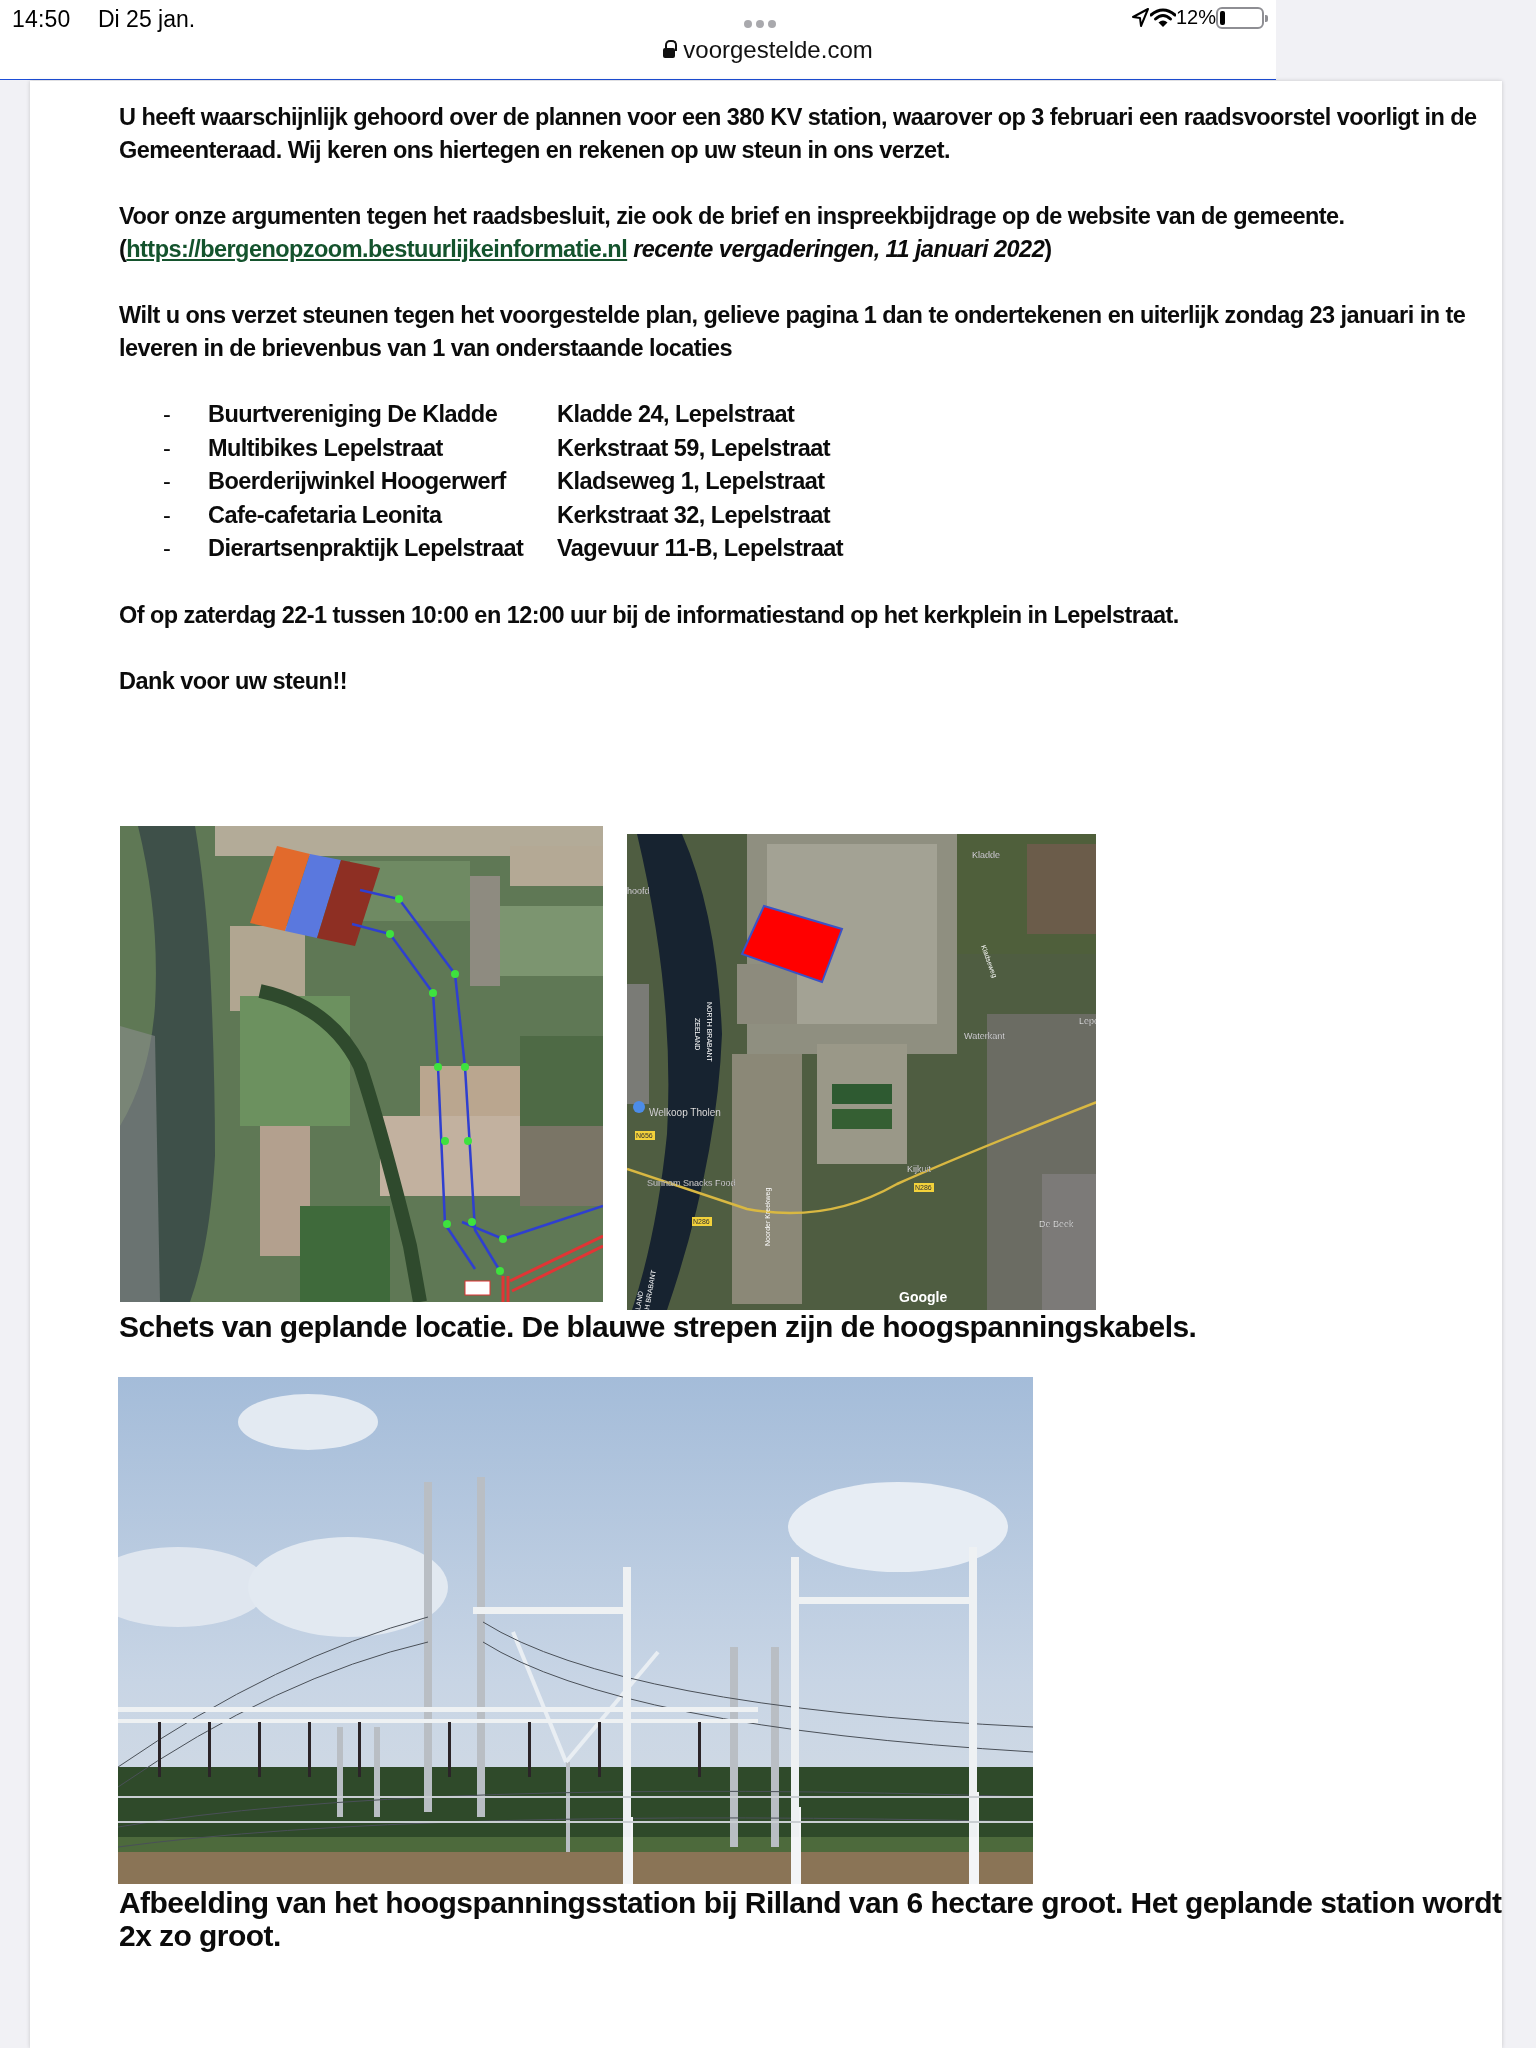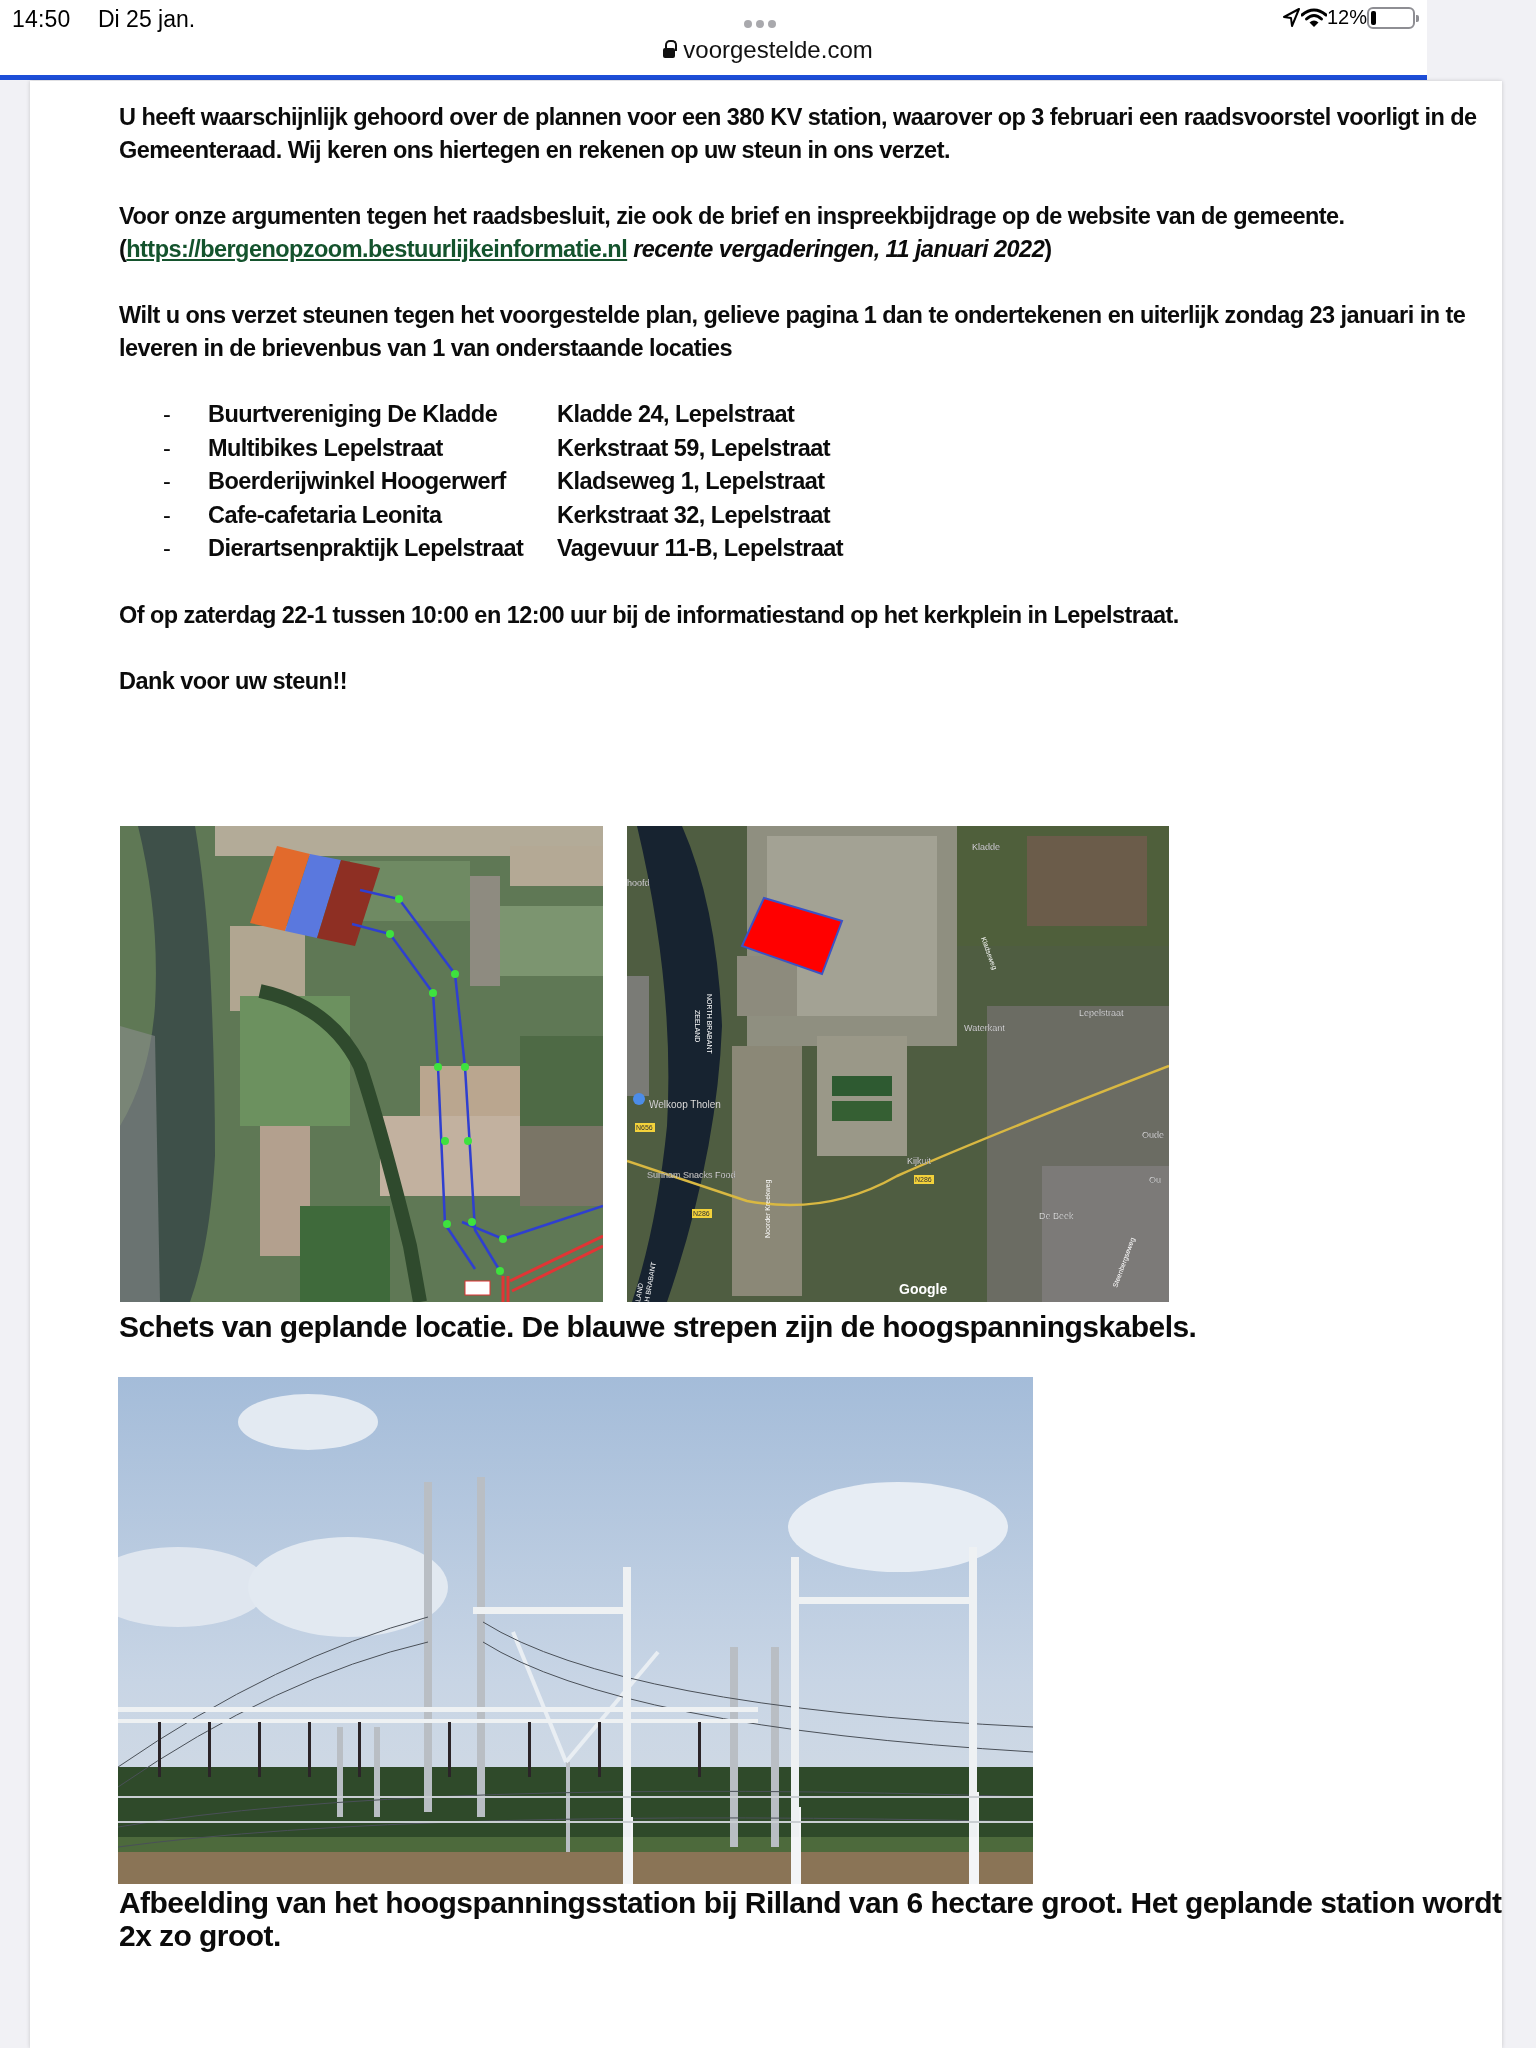--- a/index.html
+++ b/index.html
@@ -1,20 +1,20 @@
 <!DOCTYPE html>
 <html><head>
 <meta charset="utf-8">
 <style>
   * { box-sizing: border-box; margin: 0; padding: 0; }
   html, body { width: 1536px; height: 2048px; overflow: hidden; background: #f1f1f5; }
   body { font-family: "Liberation Sans", sans-serif; position: relative; }
 
   
-  .statusbar { position: absolute; left: 0; top: 0; width: 1427px; height: 80px; background: #ffffff; border-bottom: 5px solid #1d4ed8; }
+  .statusbar { position: absolute; left: 0; top: 0; width: 1276px; height: 80px; background: #ffffff; border-bottom: 1px solid #1d4ed8; }
   .sb-time { position: absolute; left: 12px; top: 6px; font-size: 23px; color: #000; letter-spacing: 0.2px; }
   .sb-date { position: absolute; left: 98px; top: 6px; font-size: 23px; color: #000; }
   .sb-dots { position: absolute; left: 744px; top: 20px; display: flex; gap: 4px; }
   .sb-dots span { width: 8px; height: 8px; border-radius: 50%; background: #a9a9ad; display: block; }
   .sb-url { position: absolute; left: 0; top: 36px; width: 1536px; text-align: center; font-size: 24px; color: #111; }
   .sb-url .lock { display: inline-block; width: 12px; height: 14px; position: relative; margin-right: 8px; vertical-align: -1px; }
   .sb-url .lock::before { content: ""; position: absolute; left: 2px; top: -5px; width: 8px; height: 9px; border: 2px solid #111; border-bottom: none; border-radius: 5px 5px 0 0; }
   .sb-url .lock::after { content: ""; position: absolute; left: 0; top: 3px; width: 12px; height: 10px; background: #111; border-radius: 2px; }
   .sb-right { position: absolute; right: 12px; top: 6px; display: flex; align-items: center; gap: 0; font-size: 20px; color: #000; }
   .loc-icon { width: 20px; height: 22px; }
@@ -32,21 +32,21 @@
 
   .loc-list { list-style: none; margin-bottom: 33px; }
   .loc-list li { display: flex; height: 33.5px; align-items: center; }
   .loc-list .dash { width: 89px; padding-left: 44px; font-weight: normal; }
   .loc-list .name { width: 349px; }
 
   
   .map-row { position: absolute; left: 90px; top: 745px; width: 1060px; height: 476px; }
   .map { position: absolute; top: 0; height: 476px; overflow: hidden; }
   .map1 { left: 0; width: 483px; background: #57704d; }
-  .map2 { left: 507px; width: 542px; background: #ec4899; }
+  .map2 { left: 507px; width: 469px; background: #ec4899; margin-top: 8px; }
   .caption1 { position: absolute; left: 89px; top: 1229px; }
   .photo { position: absolute; left: 88px; top: 1296px; width: 915px; height: 507px; overflow: hidden; background: linear-gradient(#a7bedb, #c9d6e6 60%, #d8dfe6); }
   .caption2 { position: absolute; left: 89px; top: 1805px; }
   .caption { font-weight: bold; font-size: 30px; line-height: 33px; letter-spacing: -0.55px; color: #0b0b0b; }
   svg text { font-family: "Liberation Sans", sans-serif; }
 </style>
 </head>
 <body>
 
 <div class="statusbar">

